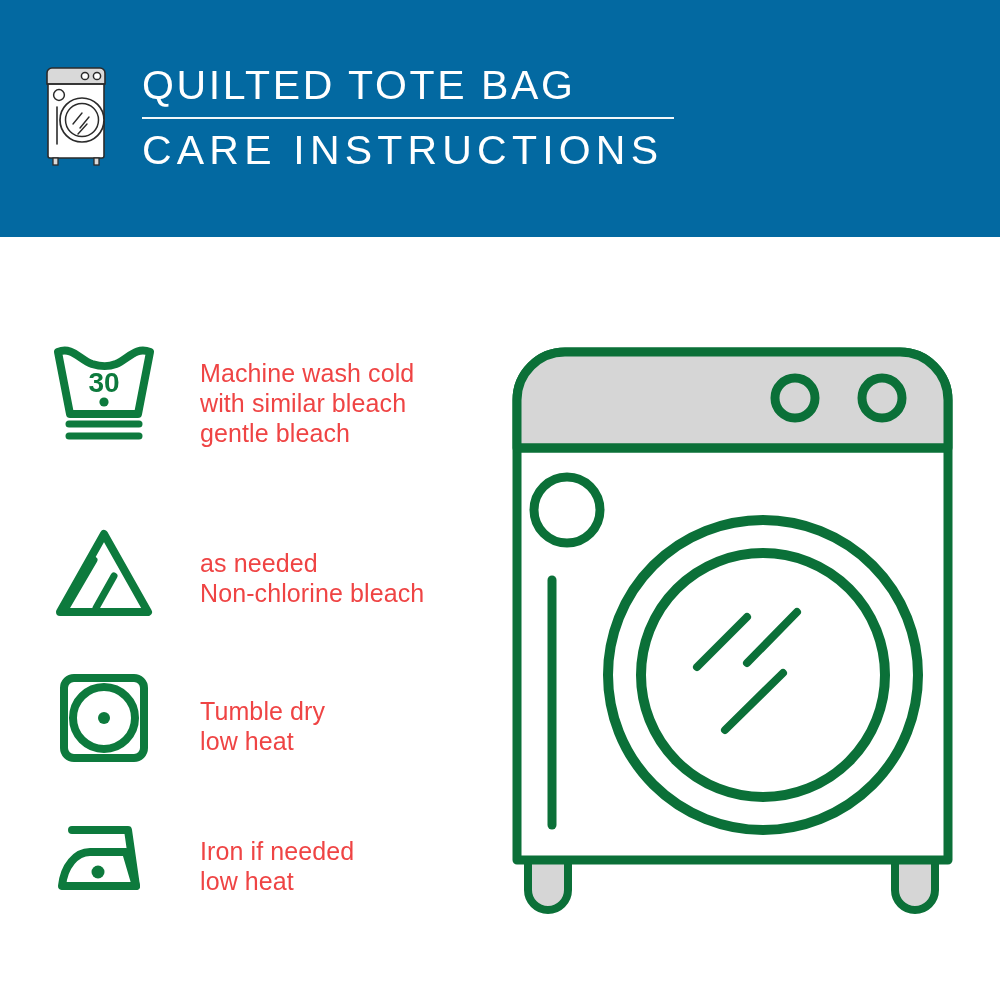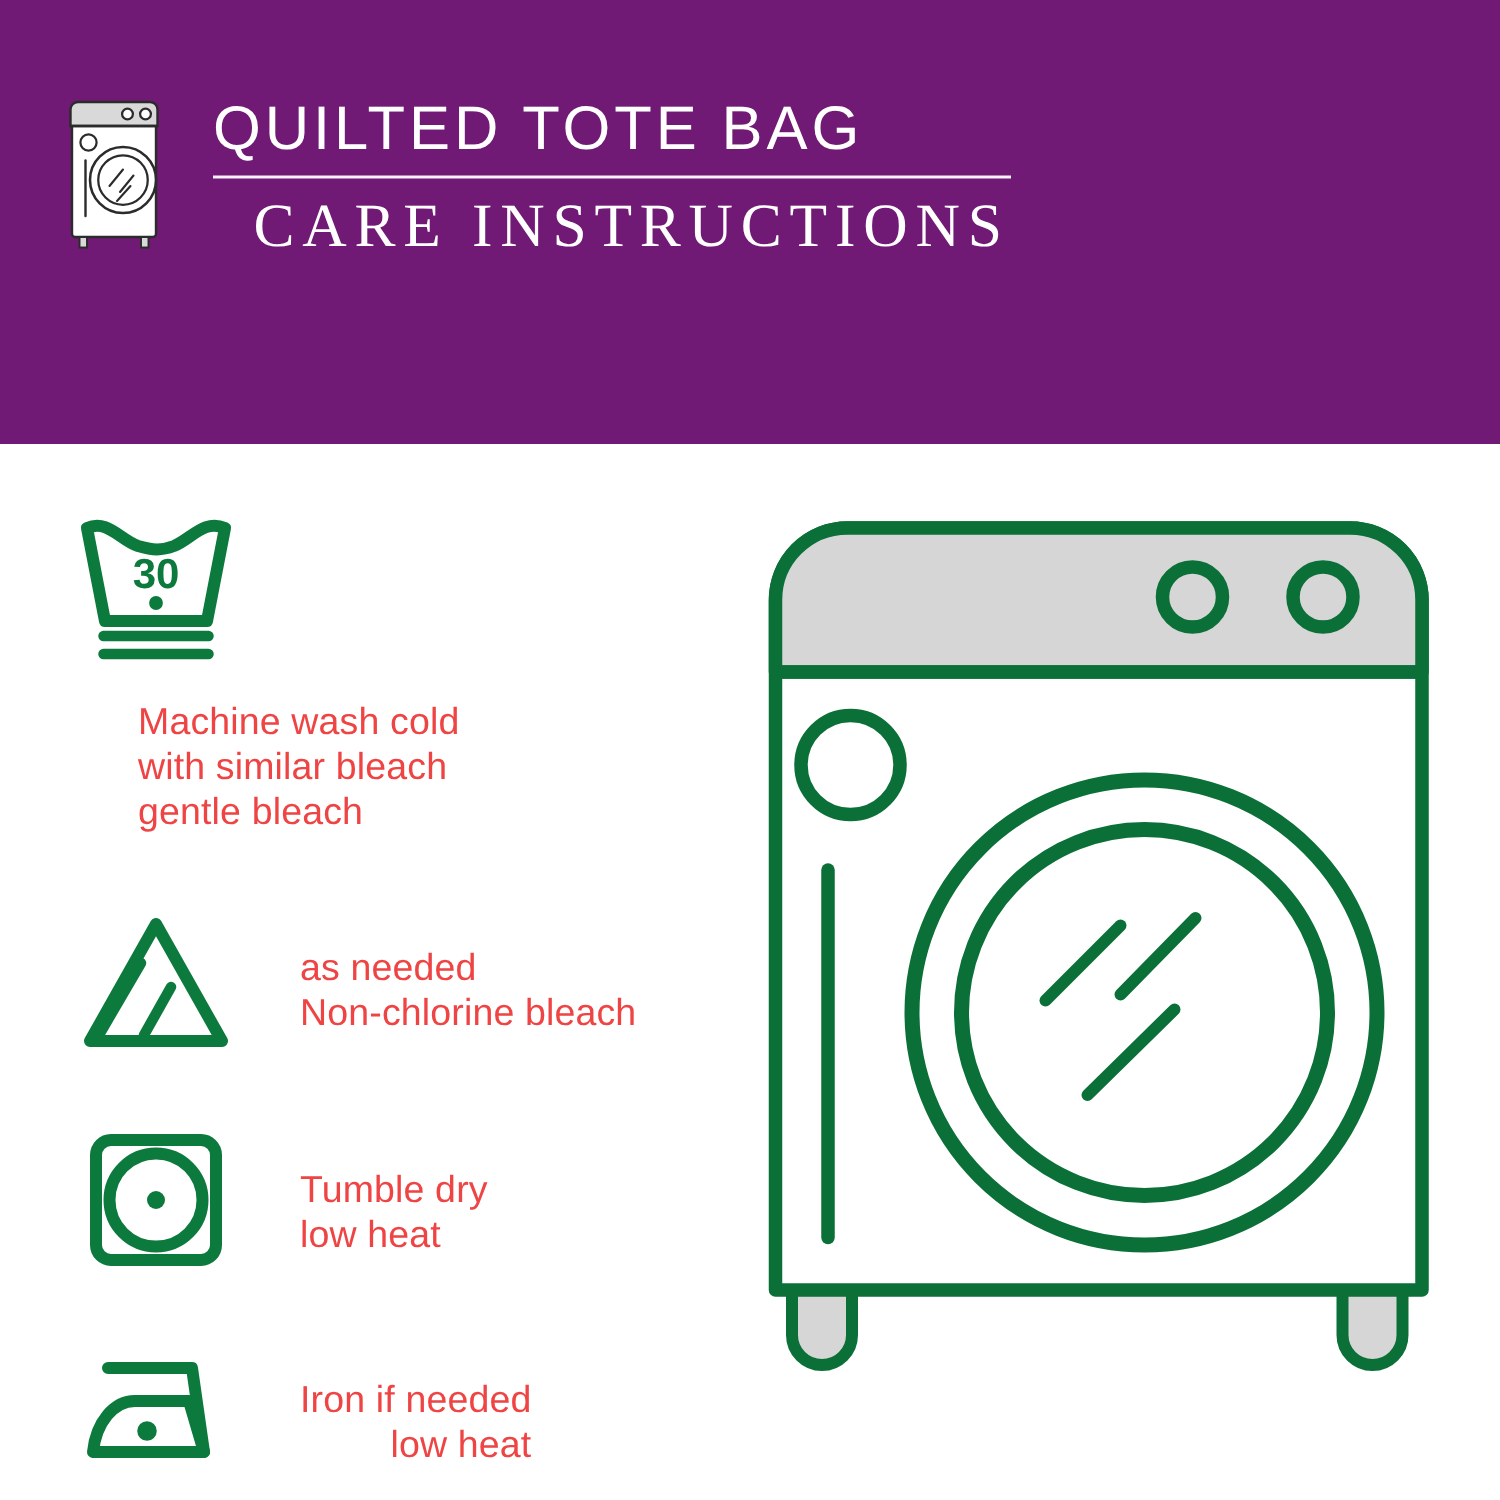--- a/index.html
+++ b/index.html
@@ -21,22 +21,22 @@
     height: 1000px;
     background: #ffffff;
   }
 
   
   .header {
     position: absolute;
     top: 0;
     left: 0;
     width: 1000px;
-    height: 296px;
-    background: #701a75;
+    height: 237px;
+    background: #0369a1;
     box-sizing: border-box;
   }
   .header-inner {
     position: absolute;
     left: 42px;
     top: 62px;
     display: flex;
     align-items: flex-start;
   }
   .brand-icon {
@@ -64,22 +64,21 @@
     margin: 9px 0 8px 0;
     width: 532px;
   }
   .title-sub {
     color: #ffffff;
     font-size: 41px;
     line-height: 46px;
     font-weight: 500;
     letter-spacing: 5.2px;
     white-space: nowrap;
-    font-family: Liberation Serif, serif;
-    margin-left: 27px;
+    font-family: Liberation Sans, sans-serif;
   }
 
   
   .care-list {
     position: absolute;
     left: 50px;
     top: 338px;
     width: 420px;
   }
   .care-row {
@@ -102,27 +101,27 @@
     color: #ef4444;
     font-size: 25px;
     line-height: 30px;
     font-weight: 400;
     font-family: "Liberation Sans", sans-serif;
     letter-spacing: .1px;
   }
   .care-text div { white-space: nowrap; }
 
   
-  .row-wash   { margin-bottom: 46px; flex-direction: column; }
+  .row-wash   { margin-bottom: 72px; }
   .row-bleach { margin-bottom: 46px; }
   .row-dry    { margin-bottom: 40px; }
 
   .row-bleach .care-text { padding-top: 28px; }
   .row-dry    .care-text { padding-top: 26px; }
-  .row-iron   .care-text { padding-top: 22px; text-align: right; }
+  .row-iron   .care-text { padding-top: 22px; }
 
   
   .machine {
     position: absolute;
     left: 495px;
     top: 330px;
     width: 475px;
     height: 600px;
   }
 </style>

